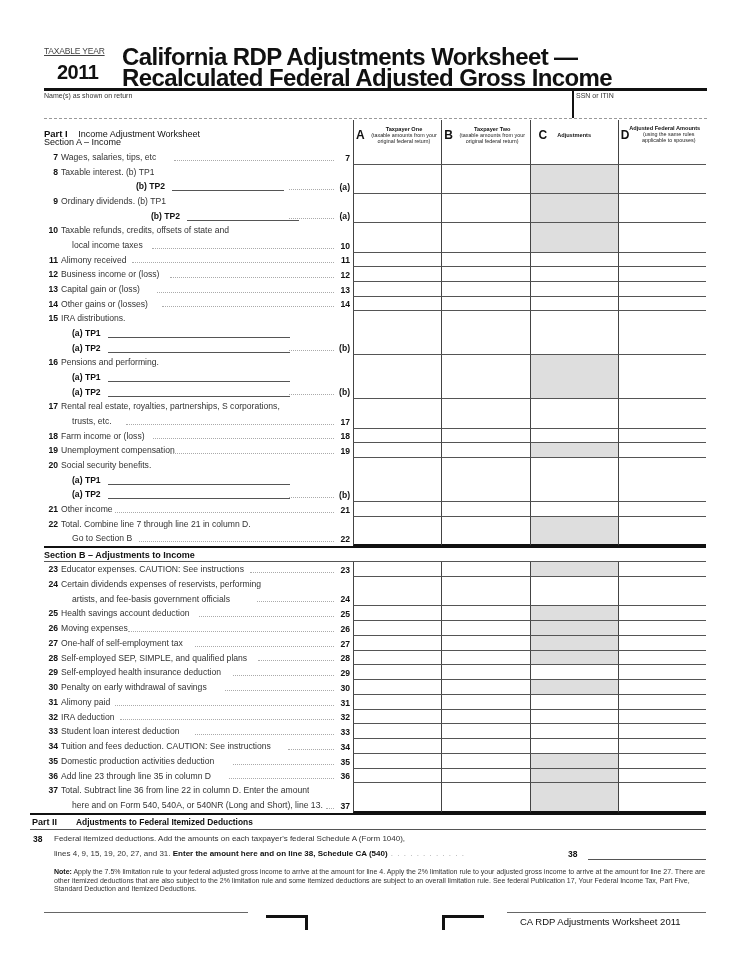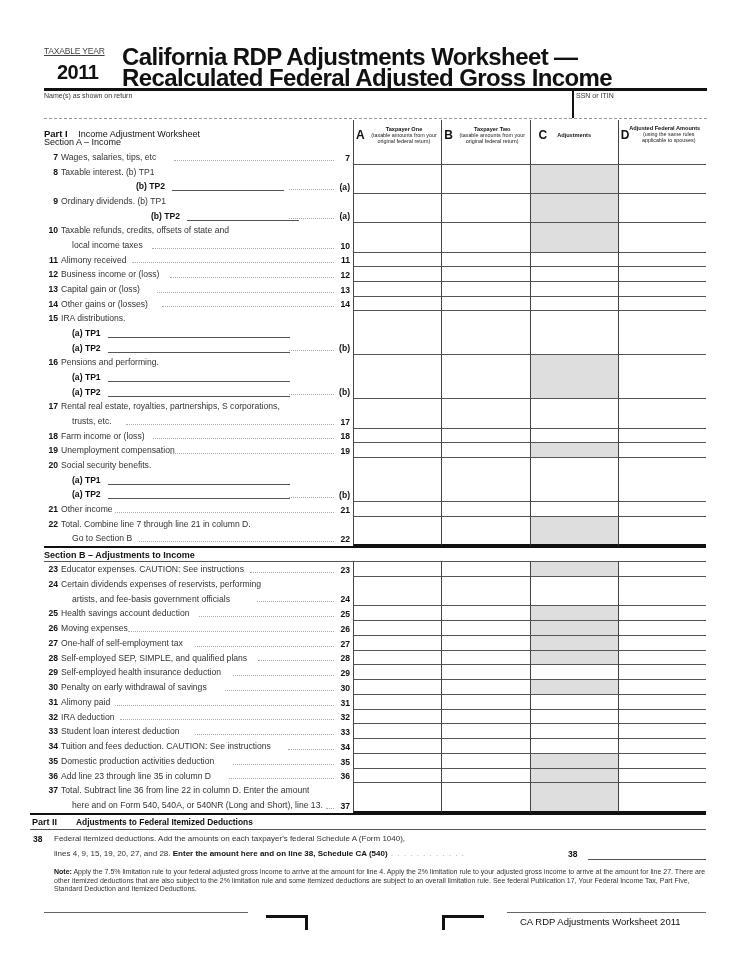--- a/index.html
+++ b/index.html
@@ -439,21 +439,21 @@
   <span>Section B – Adjustments to Income</span>
 </div>
 
 <div class="abs" id="part2-head">
   <span class="part-title" style="left:2px;">Part II</span>
   <span style="left:46px;font-weight:bold;font-size:8.4px;color:#111;">Adjustments to Federal Itemized Deductions</span>
 </div>
 <div class="abs" id="l38-num">38</div>
 <div class="abs" id="l38-t1">Federal itemized deductions. Add the amounts on each taxpayer's federal Schedule A (Form 1040),</div>
 <div class="abs" id="l38-t2">
-  <span>lines 4, 9, 15, 19, 20, 27, and 28.</span>
+  <span>lines 4, 9, 15, 19, 20, 27, and 31.</span>
   <b>Enter the amount here and on line 38, Schedule CA (540)</b><span style="color:#999;letter-spacing:1px;"> . . . . . . . . . . . .</span>
 </div>
 <div class="abs" id="l38-ref">38</div>
 <div class="abs" id="l38-line"></div>
 
 <div class="abs" id="note">
   <b>Note:</b>
   <span>Apply the 7.5% limitation rule to your federal adjusted gross income to arrive at the amount for line 4. Apply the 2% limitation rule to your adjusted gross income to arrive at the amount for line 27. There are other itemized deductions that are also subject to the 2% limitation rule and some itemized deductions are subject to an overall limitation rule. See federal Publication 17, Your Federal Income Tax, Part Five, Standard Deduction and Itemized Deductions.</span>
 </div>
 

